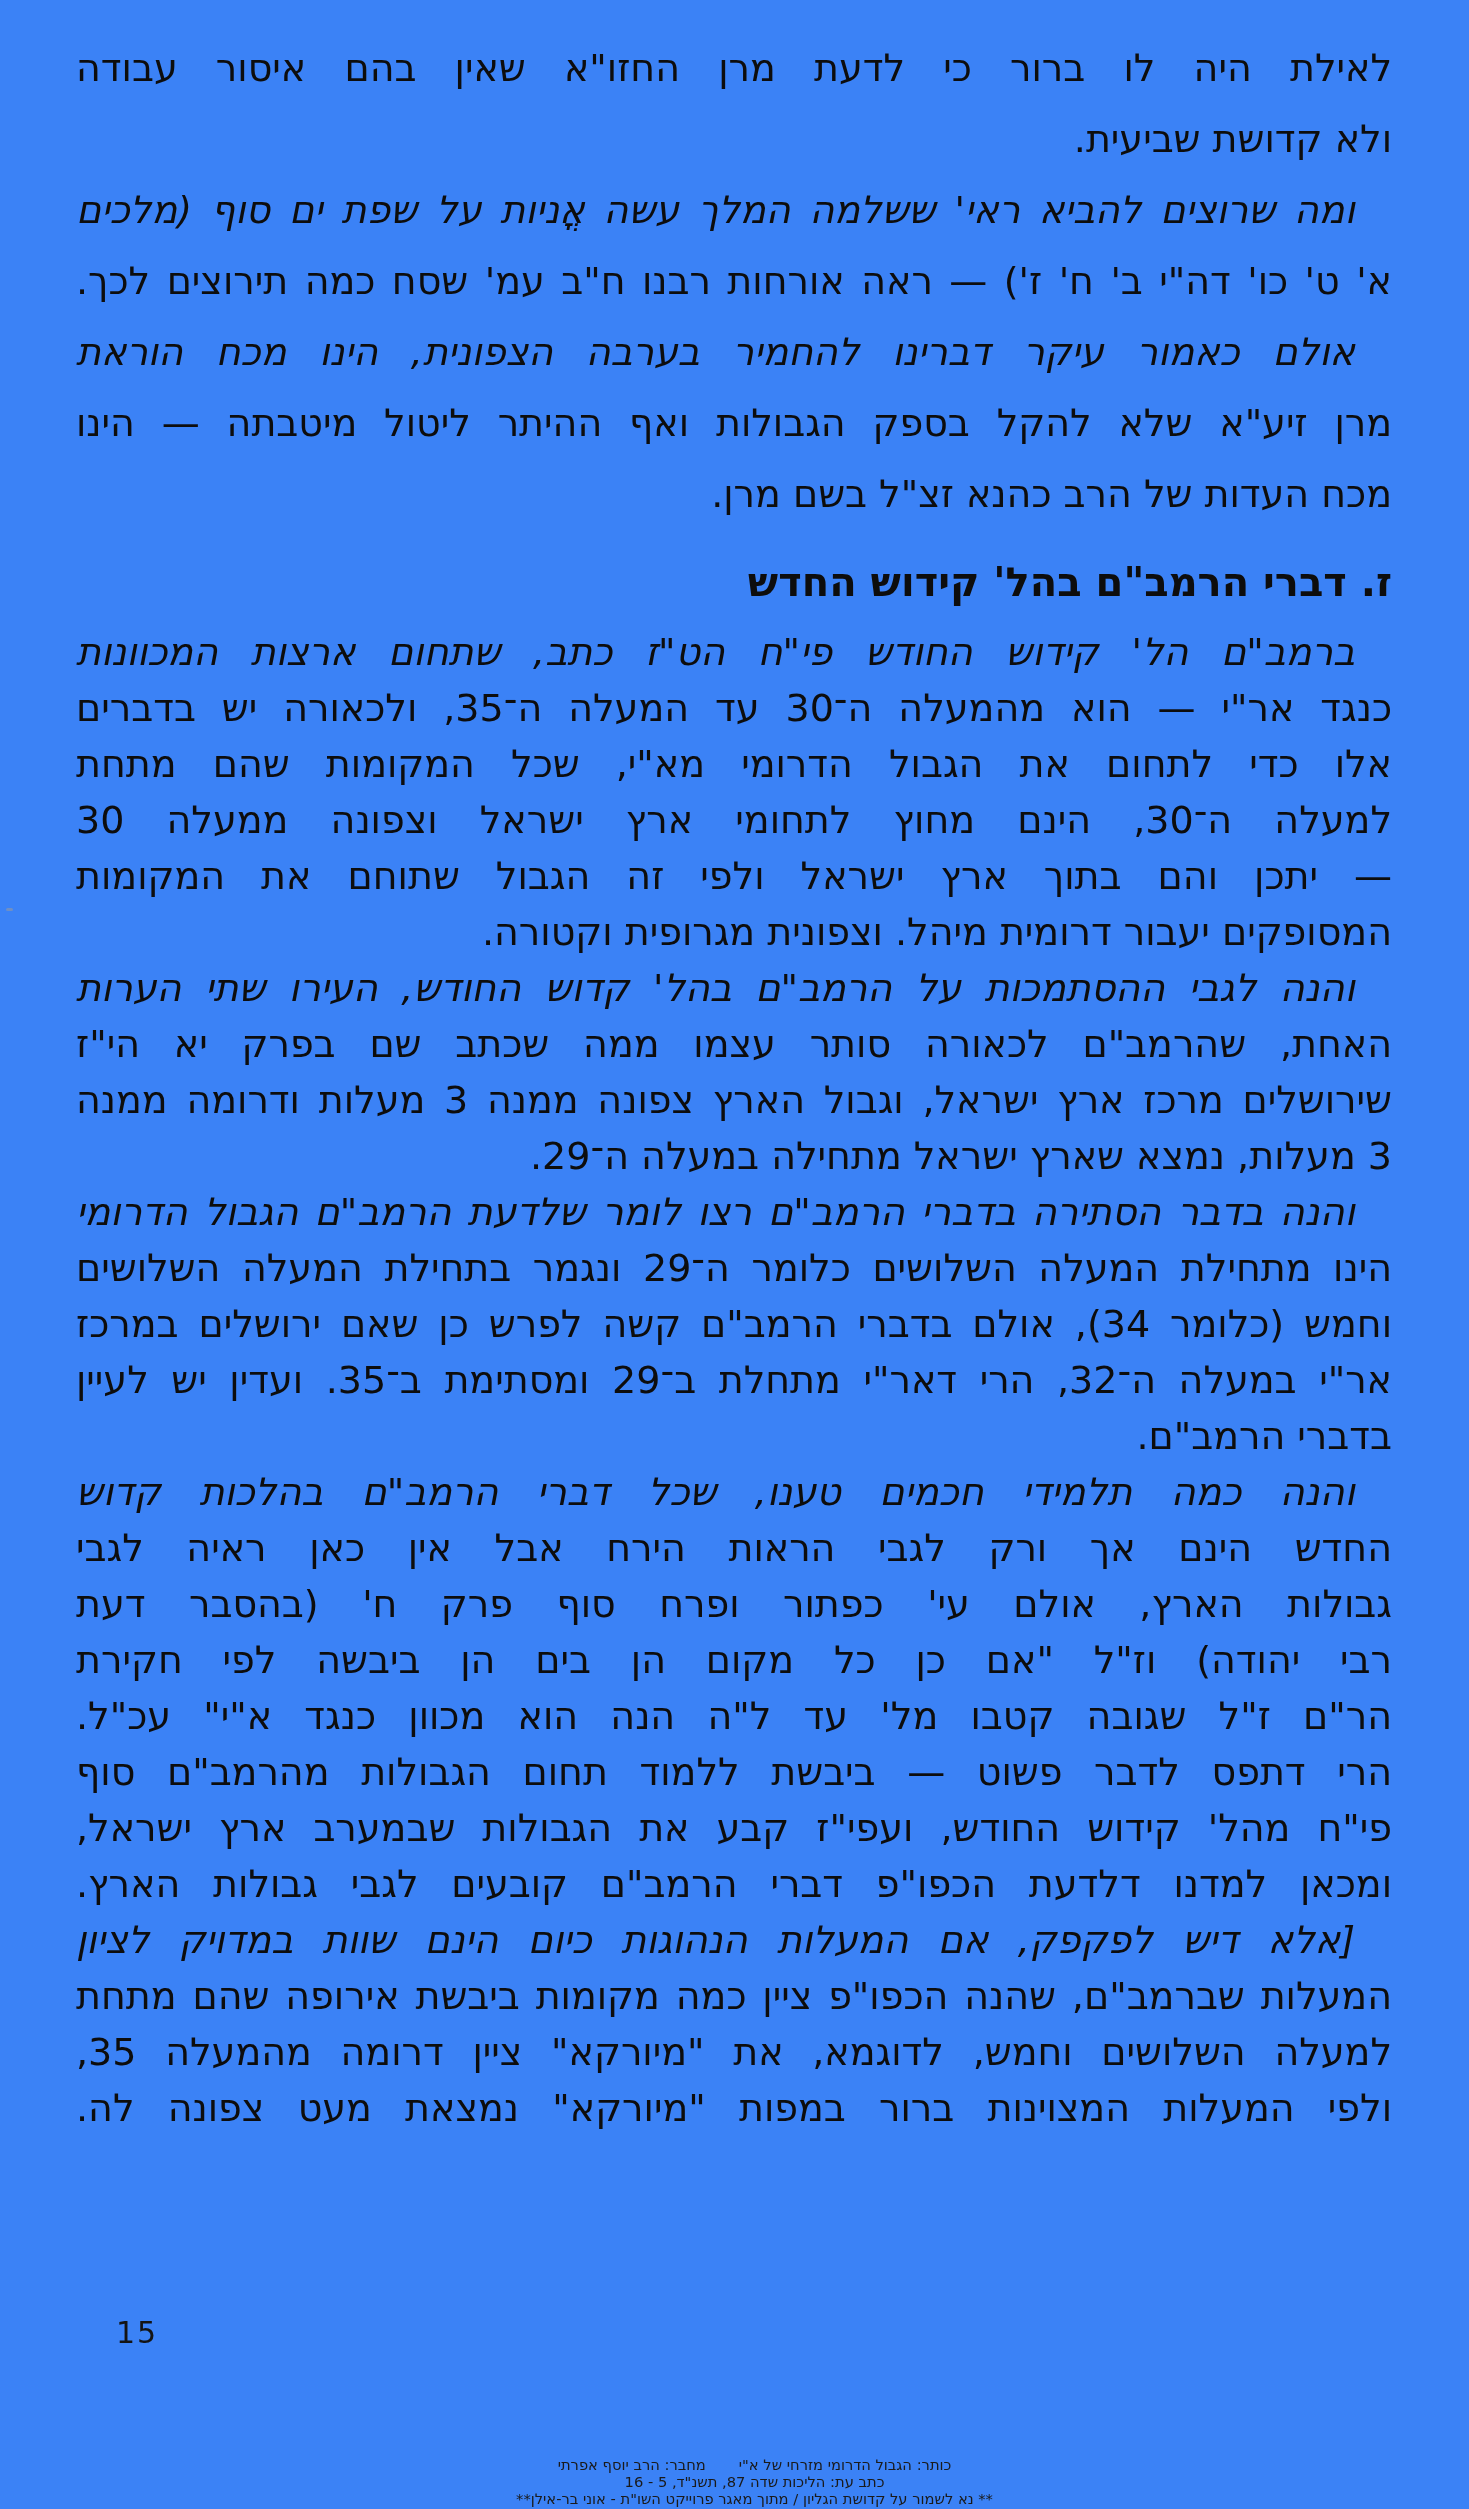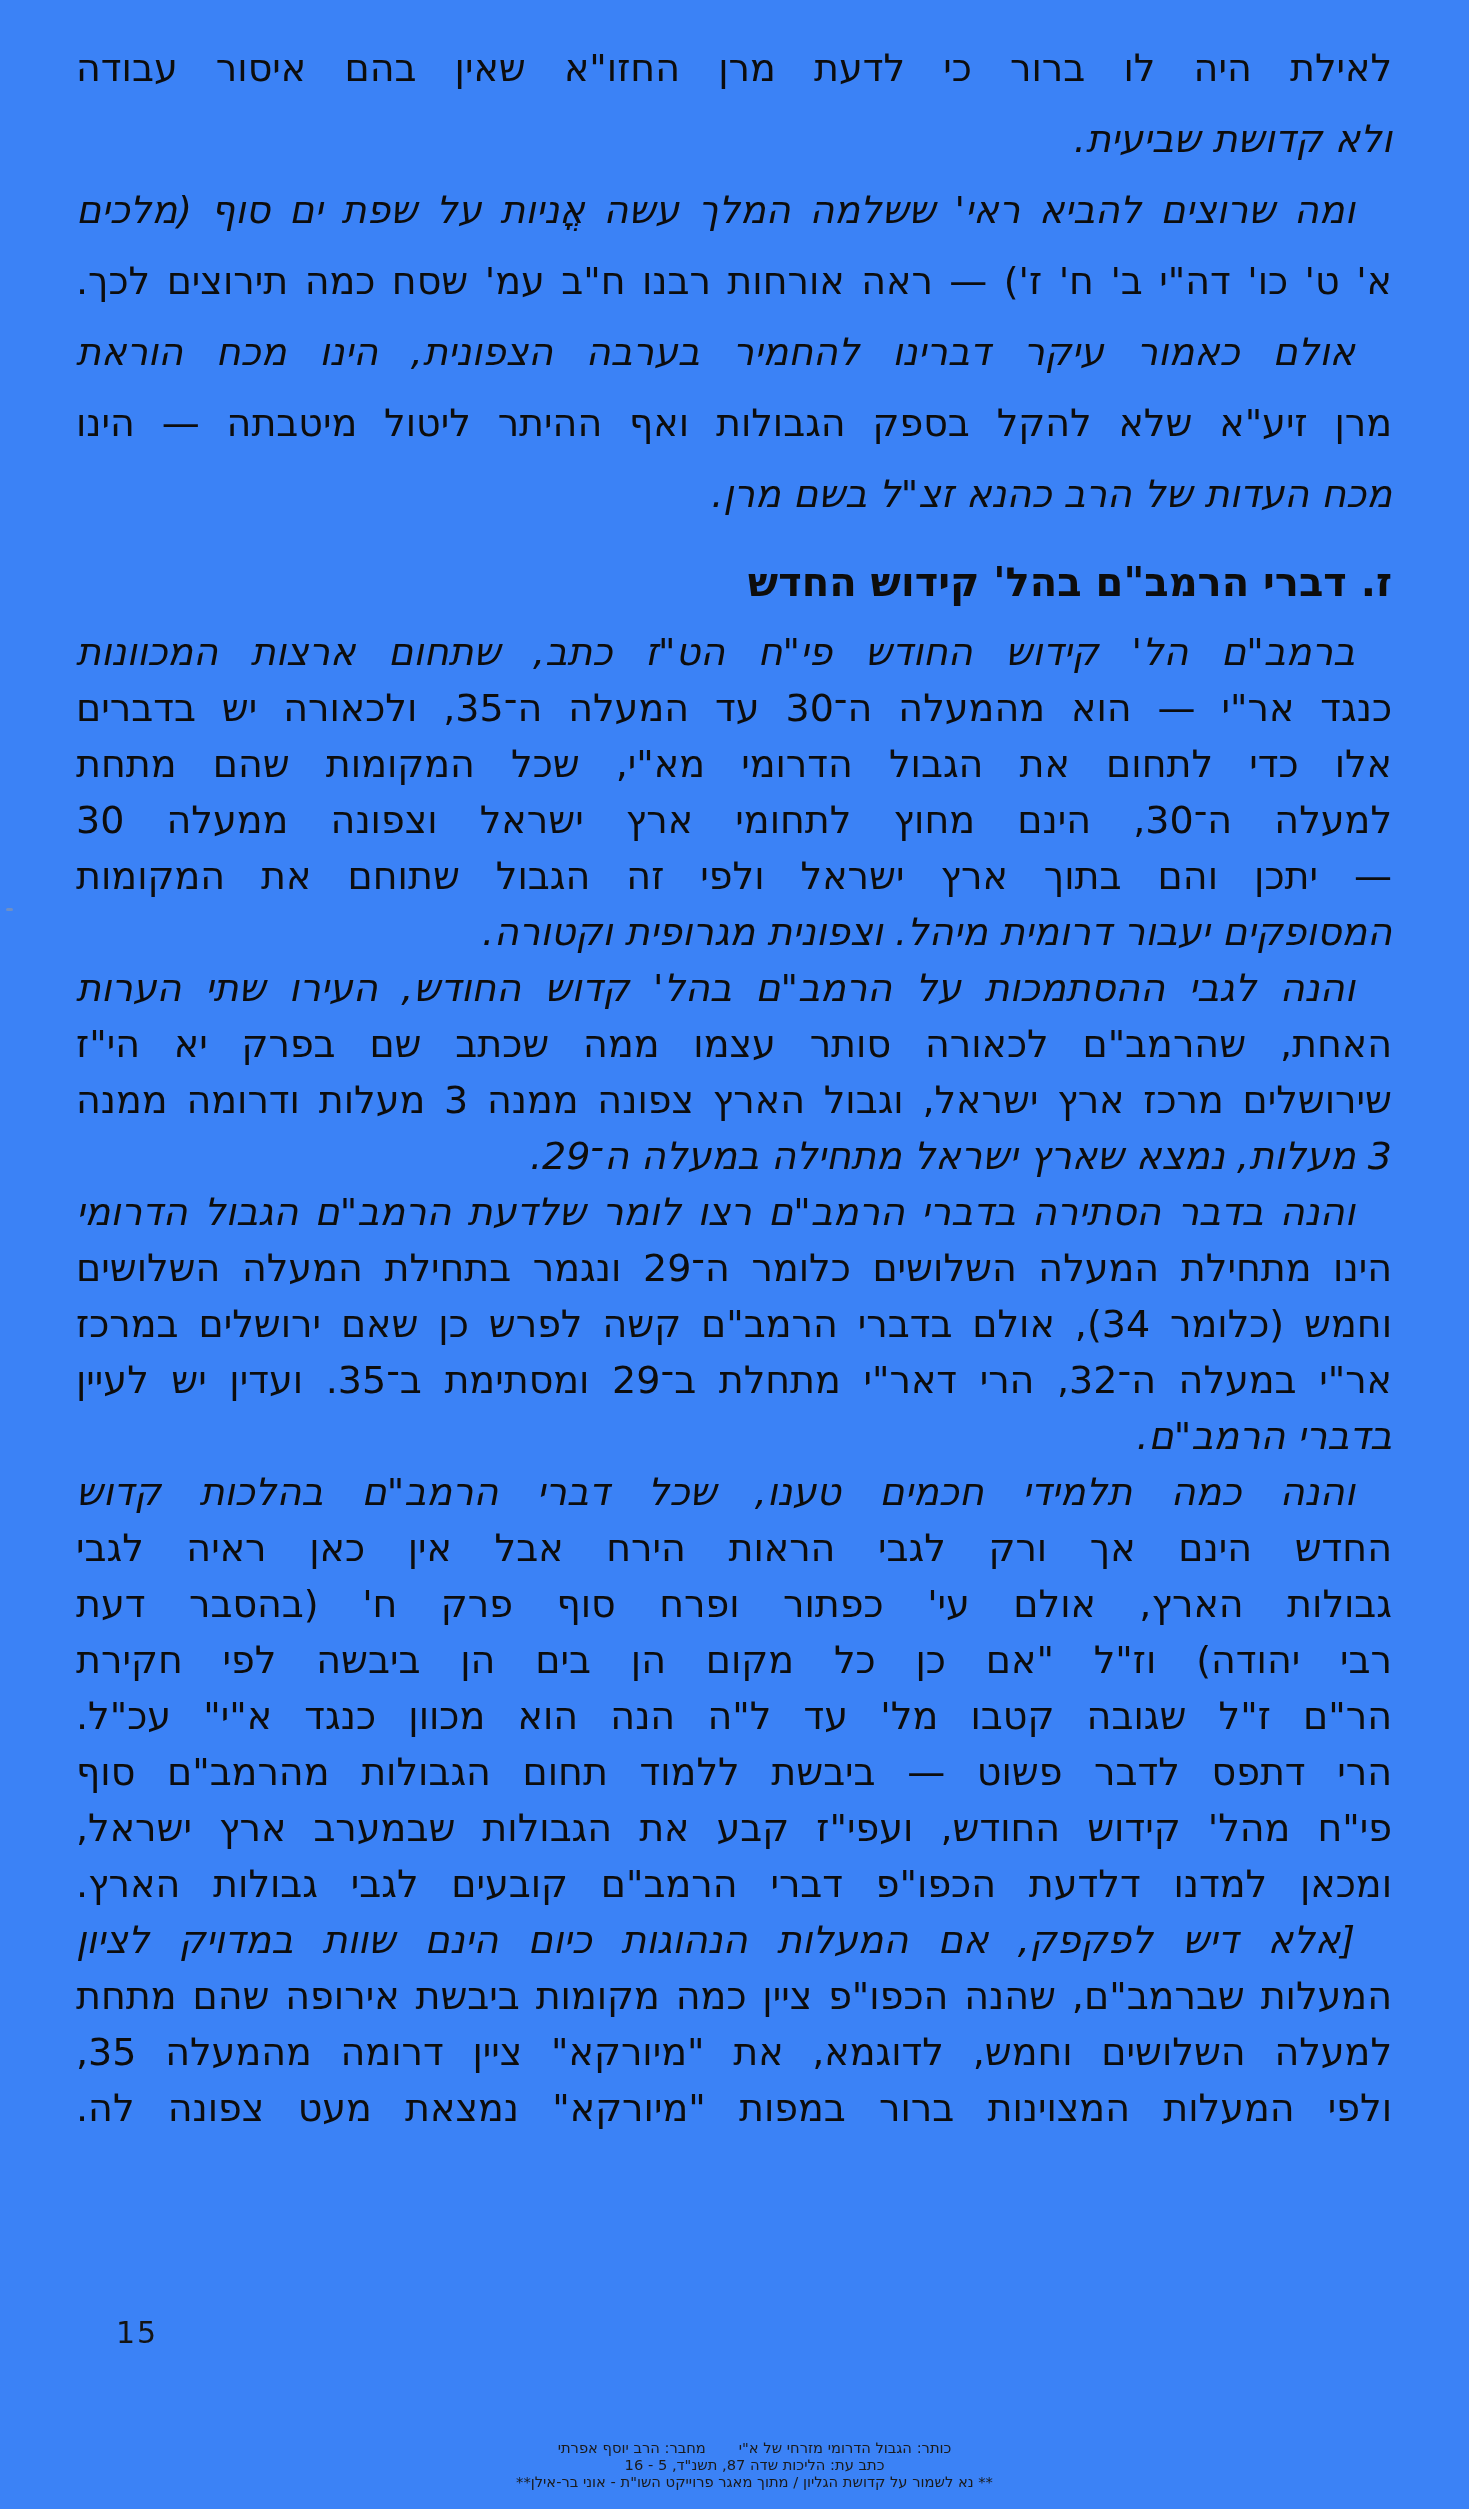--- a/index.html
+++ b/index.html
@@ -10,32 +10,32 @@
   }
   .page{position:absolute;inset:0;background:#3b82f6;}
   .text-body{
     position:absolute;top:33px;right:77px;left:76px;
     direction:rtl;color:#0d0d0d;font-size:38px;
   }
   .line{width:100%;}
   .lh-a{line-height:71px;}
   .lh-b{line-height:56px;}
   .jline{text-align:justify;text-align-last:justify;}
-  .lline{text-align:right;text-align-last:right;font-style:italic;}
+  .lline{text-align:right;text-align-last:right;}
   .indent{text-indent:37px;font-style:italic;}
   .heading{
     font-weight:bold;font-size:40px;line-height:61px;
     margin-top:21.6px;margin-bottom:11.8px;text-align:right;
   }
   .page-number{
     position:absolute;left:104px;top:2315px;
     font-size:30px;color:#141414;letter-spacing:2px;margin-left:12px;
   }
   .footer{
-    position:absolute;left:0;right:0;bottom:19px;
+    position:absolute;left:0;right:0;bottom:2px;
     text-align:center;direction:rtl;color:#1a1a1a;
     font-size:14.7px;line-height:17px;padding-left:40px;
   }
   .f-line{white-space:nowrap;}
   .f-gap{display:inline-block;width:33px;}
   .artifact{
     position:absolute;left:5.9px;top:908px;width:6.9px;height:2.9px;
     background:#9a9a9a;opacity:.55;border-radius:2px;
   }
 </style>

